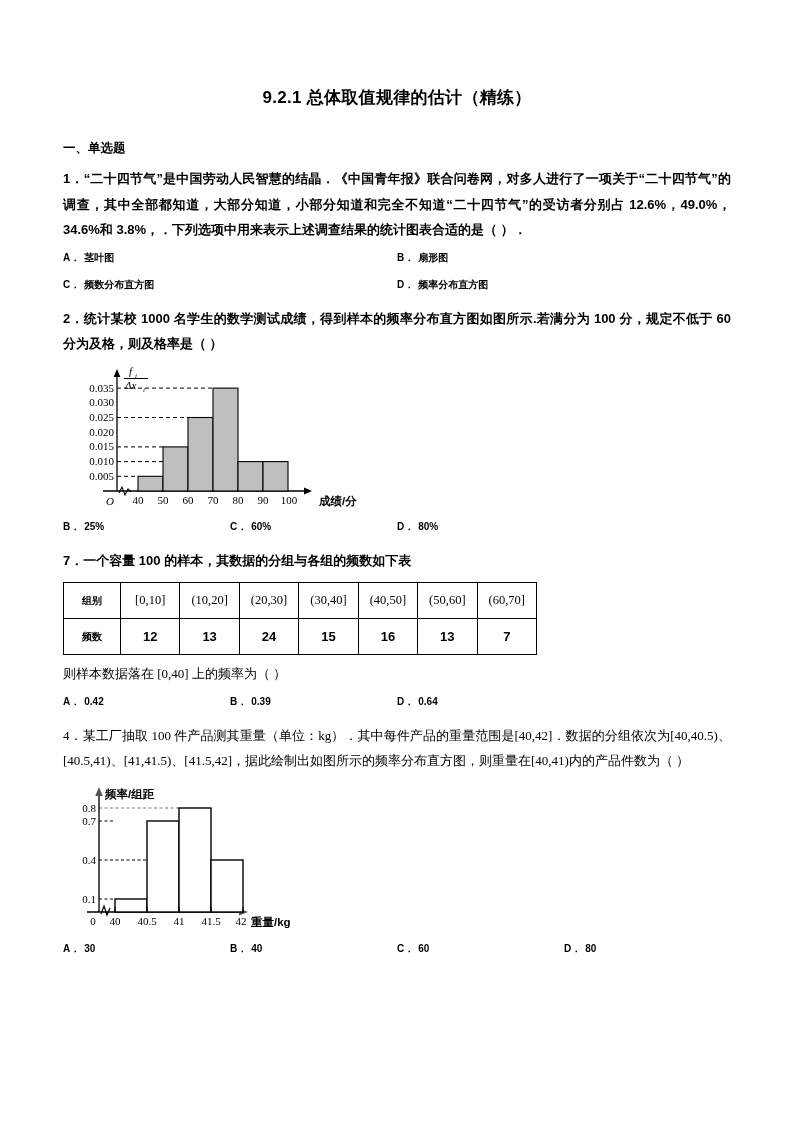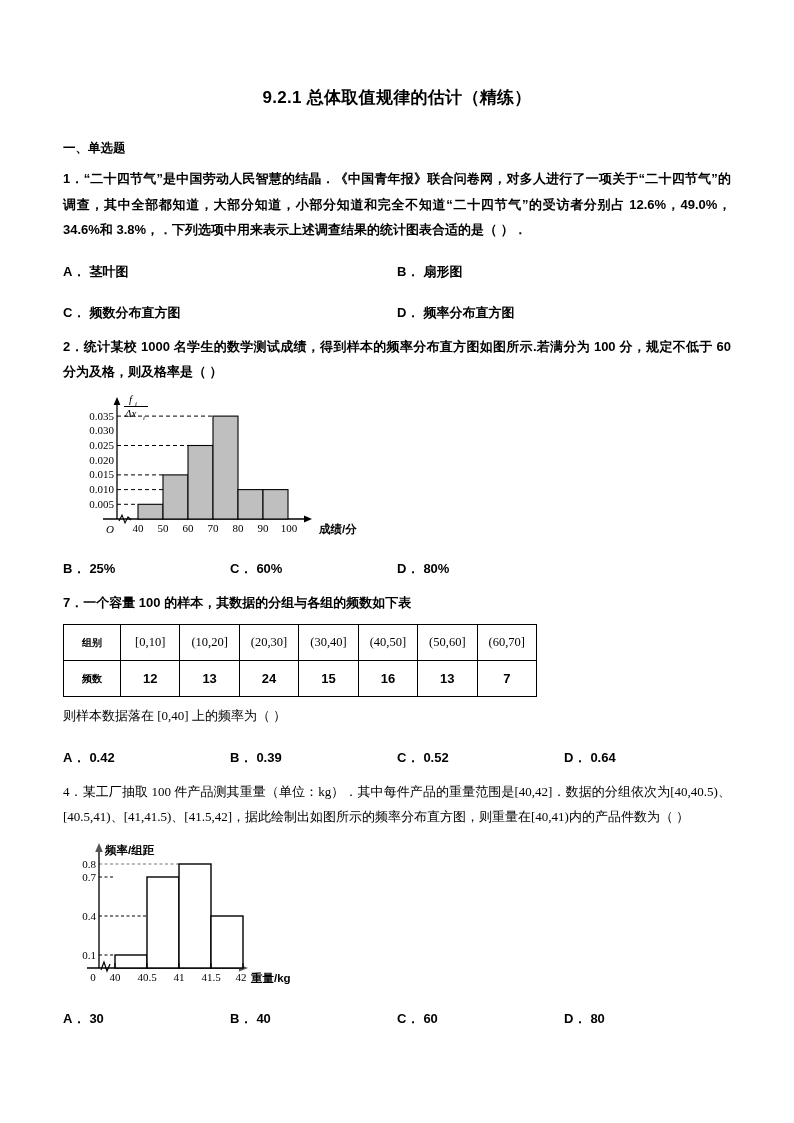--- a/index.html
+++ b/index.html
@@ -57,25 +57,25 @@
     font-family: "Liberation Sans", "DejaVu Sans", sans-serif;
     font-weight: 600;
   }
   .q.serifish {
     font-family: "Liberation Serif", "DejaVu Serif", serif;
     font-weight: normal;
   }
 
   .opts {
     display: flex;
-    font-size: 13px;
+    font-size: 10px;
     line-height: 25px;
     font-family: "Liberation Sans", "DejaVu Sans", sans-serif;
     font-weight: bold;
-    margin-top: 16px;
+    margin-top: 2px;
   }
   .opts .opt {
     width: 25%;
     box-sizing: border-box;
   }
   .opts.two .opt { width: 50%; }
   .opt .lab { margin-right: 4px; }
 
   
   table.freq-table {
@@ -237,23 +237,20 @@
   <div class="q serifish" style="margin-top:6px">则样本数据落在 [0,40] 上的频率为（   ）</div>
 
   <div class="opts">
     <div class="opt">
       <span class="lab">A．</span><span>0.42</span>
     </div>
     <div class="opt">
       <span class="lab">B．</span><span>0.39</span>
     </div>
     <div class="opt">
-      <span class="lab">C．</span><span>0.52</span>
-    </div>
-    <div class="opt">
       <span class="lab">D．</span><span>0.64</span>
     </div>
   </div>
 
   <div class="q serifish">4．某工厂抽取 100 件产品测其重量（单位：kg）．其中每件产品的重量范围是[40,42]．数据的分组依次为[40,40.5)、[40.5,41)、[41,41.5)、[41.5,42]，据此绘制出如图所示的频率分布直方图，则重量在[40,41)内的产品件数为（   ）</div>
 
   <div class="chart-wrap">
     <svg width="300" height="150" viewBox="0 0 300 150">
 
       <line x1="36" y1="132" x2="36" y2="14" stroke="#555" stroke-width="2"></line>

